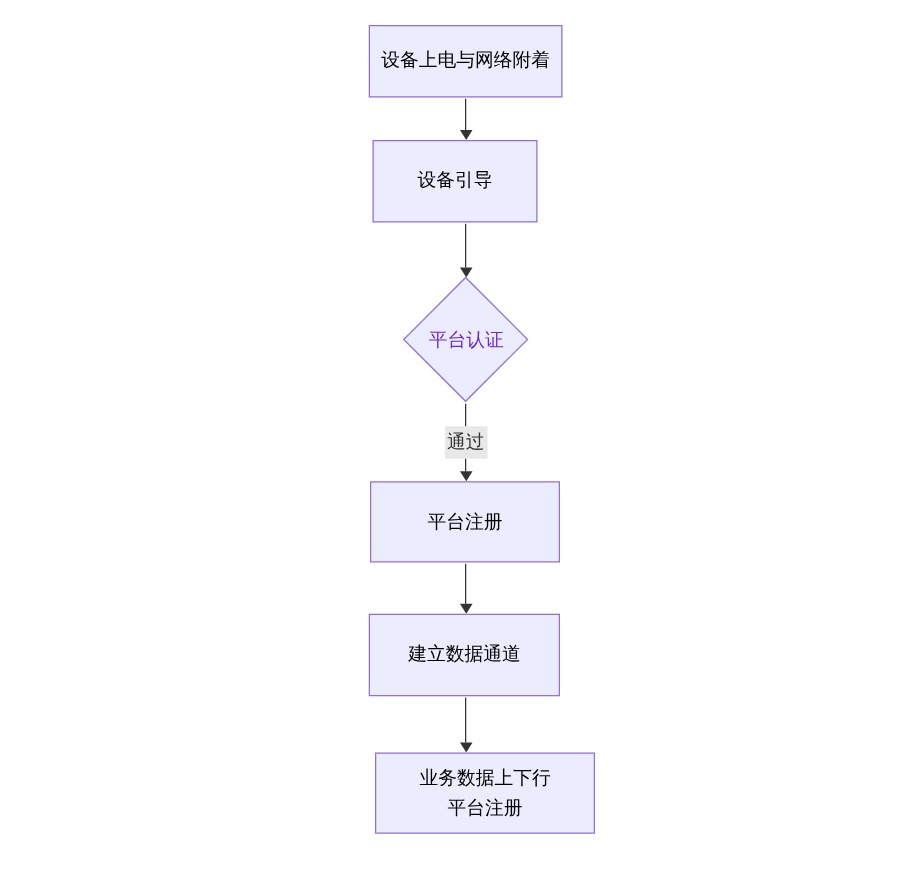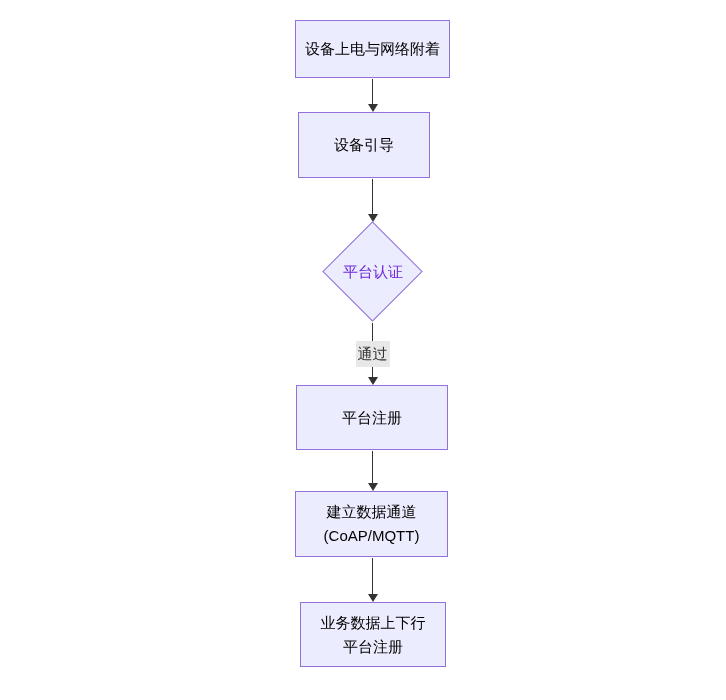--- a/index.html
+++ b/index.html
@@ -77,26 +77,25 @@
     <span>平台注册</span>
   </div>
 
   <div class="edge" style="left:367px;top:451px;height:40px">
     <div class="line"></div>
     <div class="head"></div>
   </div>
 
   <div class="node" style="left:295px;top:491px;width:153px;height:66px">
     <span>建立数据通道</span>
-    <span>(CoAP/MQTT)</span>
   </div>
 
   <div class="edge" style="left:367px;top:558px;height:44px">
     <div class="line"></div>
     <div class="head"></div>
   </div>
 
-  <div class="node" style="left:300px;top:602px;width:146px;height:65px">
+  <div class="node" style="left:300px;top:602px;width:176px;height:65px">
     <span>业务数据上下行</span>
     <span>平台注册</span>
   </div>
 
 </div>
 
 </body></html>

